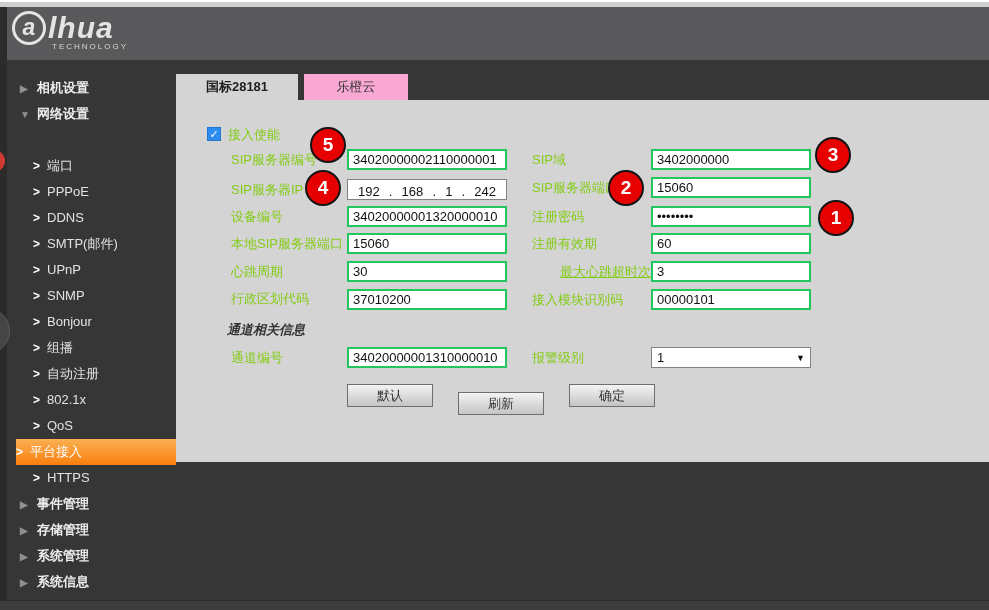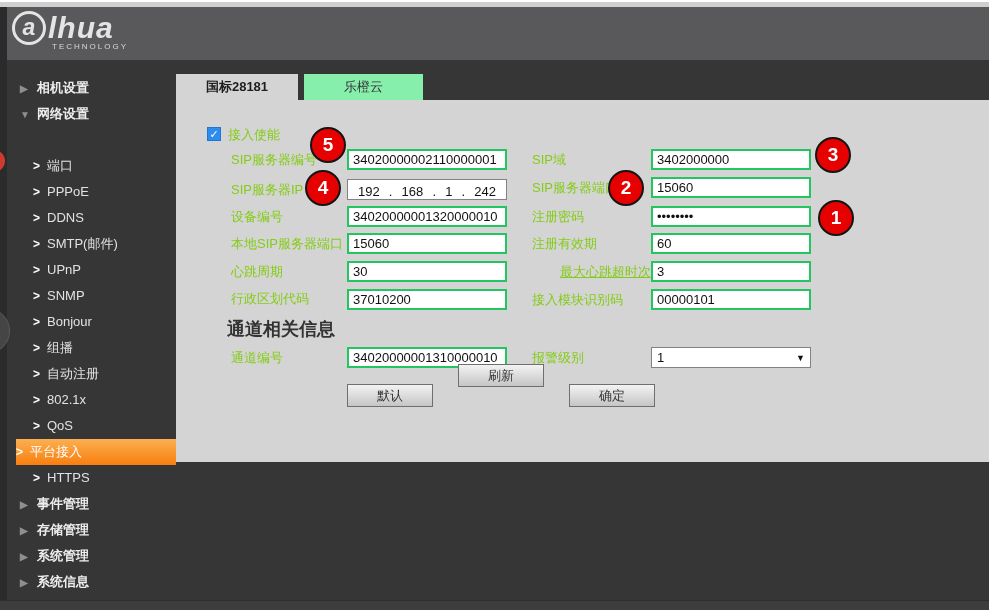--- a/index.html
+++ b/index.html
@@ -24,24 +24,24 @@
   .side-top .tri{display:inline-block;width:14px;color:#8f8f8f;font-size:10px;margin-right:3px;}
   .side-sub{position:absolute;left:33px;width:143px;height:26px;line-height:26px;color:#e2e2e2;
             font-size:13px;cursor:pointer;white-space:nowrap;}
   .side-sub .chev{display:inline-block;width:12px;color:#ffffff;font-weight:bold;font-size:12px;margin-right:2px;}
   .side-sub.active{left:16px;width:160px;box-sizing:border-box;
             background:linear-gradient(180deg,#fbb052,#f87e0e);color:#ffffff;}
   
   .panel{position:absolute;left:176px;top:100px;width:813px;height:362px;background:#d4d4d4;}
   .tab{position:absolute;top:74px;height:26px;line-height:26px;text-align:center;font-size:13px;cursor:pointer;}
   .tab-active{left:176px;width:122px;background:#d4d4d4;font-weight:bold;color:#1e1e1e;}
-  .tab-inactive{left:304px;width:119px;background:#86efac;color:#333333;}
+  .tab-inactive{left:304px;width:104px;background:#f9a8d4;color:#333333;}
   
   .flabel{position:absolute;font-size:13px;color:#84cc16;height:21px;line-height:21px;white-space:nowrap;}
-  .section{position:absolute;font-size:18px;font-weight:bold;color:#333333;height:21px;line-height:21px;}
+  .section{position:absolute;font-size:13px;font-weight:bold;color:#333333;height:21px;line-height:21px;font-style:italic;}
   .field{position:absolute;width:160px;height:21px;border:2px solid #22c55e;background:#ffffff;
          font-size:13px;padding:0 4px;box-sizing:border-box;color:#111111;font-family:"Liberation Sans",sans-serif;}
   .ipbox{position:absolute;width:160px;height:21px;border:1px solid #828282;background:#ffffff;
          box-sizing:border-box;display:flex;align-items:flex-end;justify-content:space-between;
          padding:0 10px;font-size:13px;color:#111111;}
   .selbox{position:absolute;width:160px;height:21px;border:1px solid #828282;background:#ffffff;
           box-sizing:border-box;display:flex;align-items:center;padding:0 5px;font-size:13px;color:#111111;cursor:pointer;}
   .selbox .arrow{margin-left:auto;font-size:9px;color:#111111;}
   .cb{position:absolute;left:207px;top:127px;width:14px;height:14px;background:#2d8cf0;
       border:1px solid #2276cb;color:#ffffff;font-size:11px;line-height:13px;text-align:center;
@@ -157,21 +157,21 @@
   <div class="flabel" style="left:231px;top:347px;">通道编号</div>
   <input class="field" style="left: 347px; top: 347px;" value="34020000001310000010">
 
   <div class="flabel" style="left:532px;top:347px;">报警级别</div>
   <div class="selbox" style="left:651px;top:347px;">
     <span>1</span>
     <span class="arrow">▼</span>
   </div>
 
   <button class="btn" style="left:347px;top:384px;">默认</button>
-  <button class="btn" style="left:458px;top:364px;">刷新</button>
+  <button class="btn" style="left:458px;top:392px;">刷新</button>
   <button class="btn" style="left:569px;top:384px;">确定</button>
 
   <div class="badge" style="left:818px;top:200px;">1</div>
   <div class="badge" style="left:608px;top:170px;">2</div>
   <div class="badge" style="left:815px;top:137px;">3</div>
   <div class="badge" style="left:305px;top:170px;">4</div>
   <div class="badge" style="left:310px;top:127px;">5</div>
 
 </div>
 

